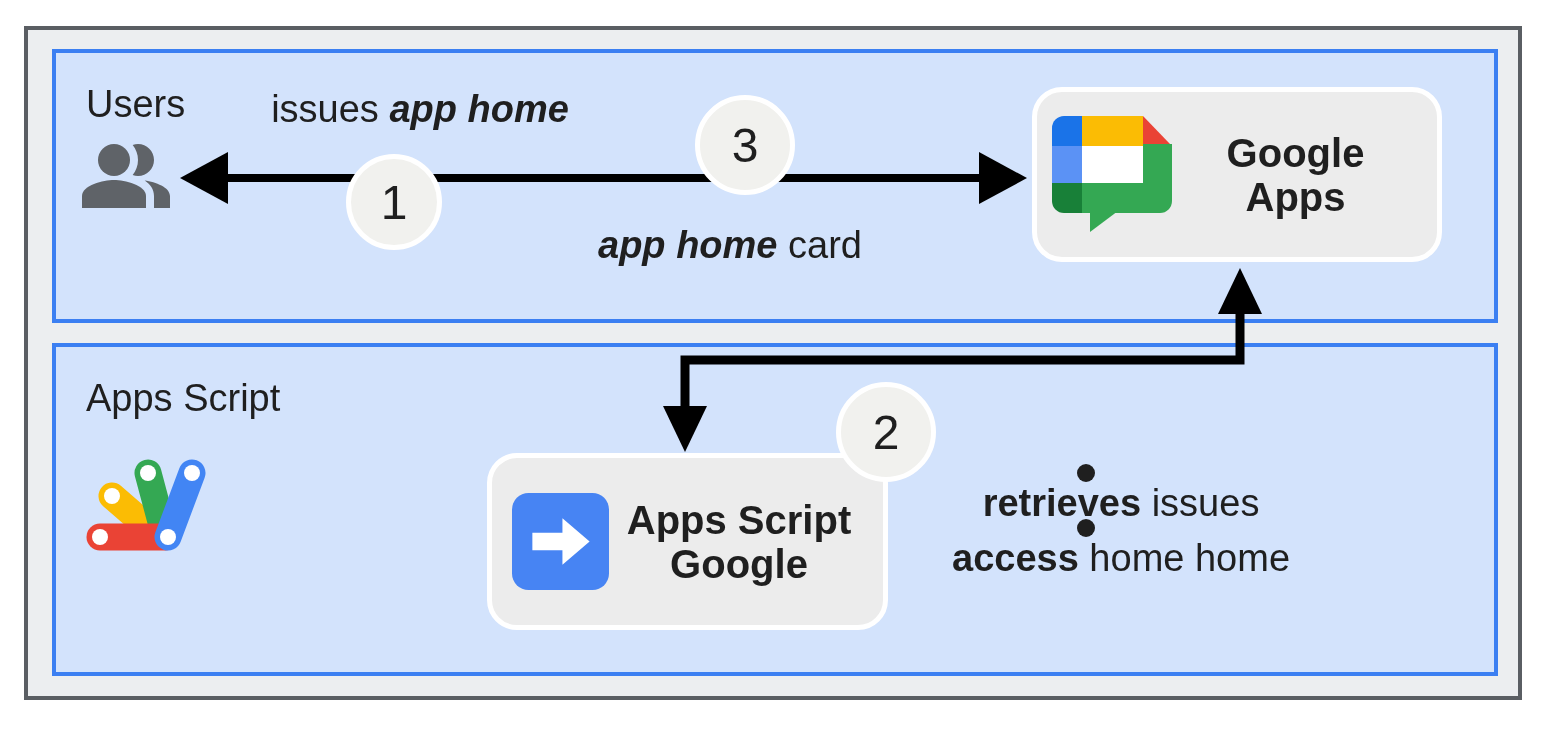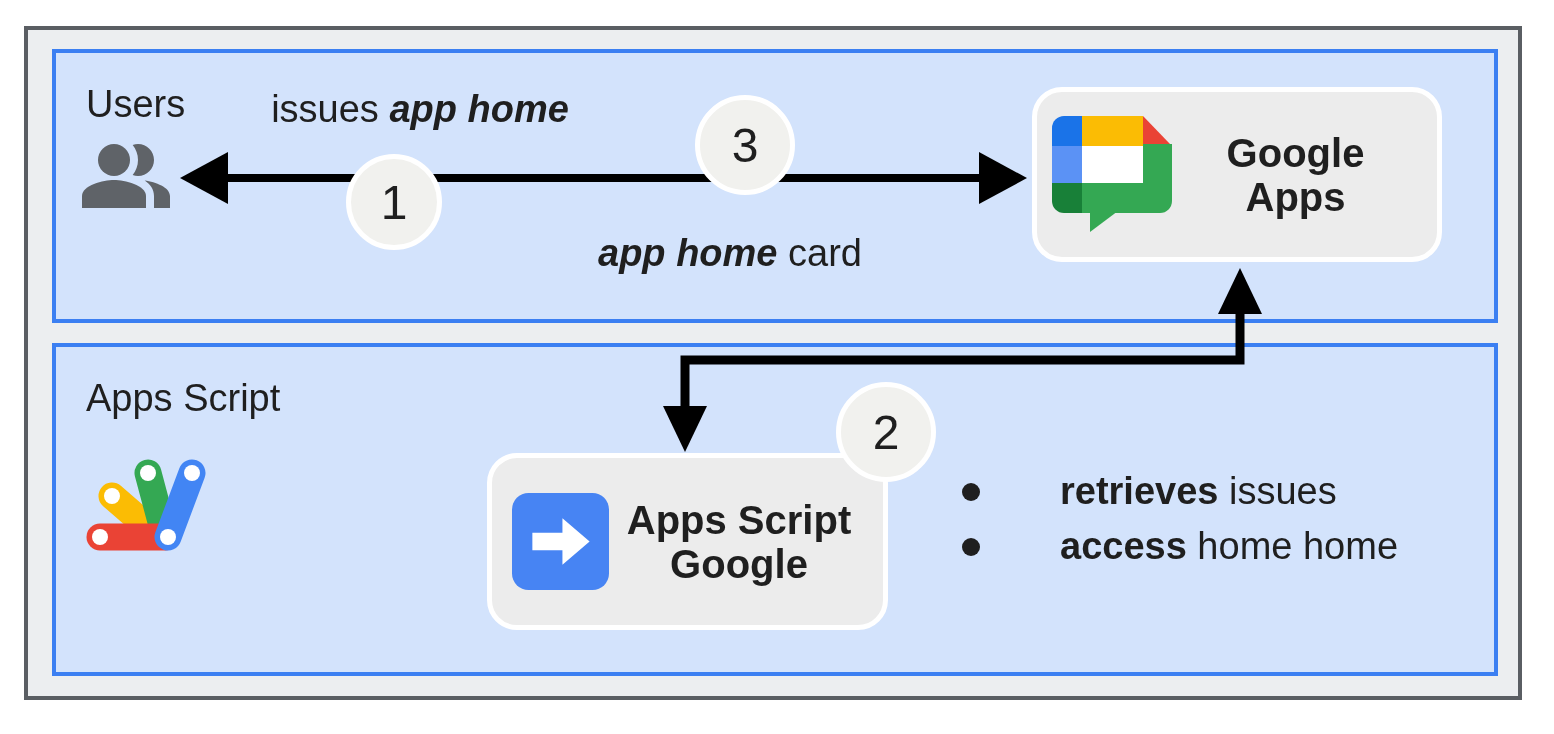--- a/index.html
+++ b/index.html
@@ -30,21 +30,21 @@
   .lbl-apps{left:86px; top:378px;}
 
   .arrow-layer{position:absolute; left:0; top:0; width:1554px; height:734px; z-index:2; pointer-events:none;}
   .arrow-stroke{stroke:var(--arrow); fill:none;}
   .arrow-head{fill:var(--arrow); stroke:none;}
 
   .flow-label{position:absolute; font-size:38px; line-height:1.15; text-align:center;
               color:var(--text); z-index:3; white-space:nowrap;}
   .flow-label b{font-weight:700;font-style:italic;}
   .lbl-access{left:250px; top:88px; width:340px;}
-  .lbl-homecard{left:560px; top:232px; width:340px;}
+  .lbl-homecard{left:560px; top:224px; width:340px;}
 
   .card{position:absolute; background:var(--card-fill); border:5px solid var(--card-border);
         border-radius:30px; display:flex; align-items:center; z-index:3;}
   .card-chat{left:1032px; top:87px; width:410px; height:175px; padding:0 18px 0 15px;}
   .card-project{left:487px; top:453px; width:401px; height:177px; padding:0 14px 0 20px;}
   .card-title{flex:1; text-align:center; font-weight:700; font-size:40px; line-height:1.1; color:var(--text);}
   .chat-logo{width:120px; height:117px; flex:0 0 auto;}
   .project-icon{width:97px; height:97px; flex:0 0 auto;}
 
   .badge{position:absolute; background:var(--badge-fill); border:5px solid #ffffff;
@@ -52,21 +52,21 @@
          font-size:48px; color:var(--text); z-index:4;}
   .badge-1{left:346px; top:154px; width:96px; height:96px;}
   .badge-3{left:695px; top:95px;  width:100px; height:100px;}
   .badge-2{left:836px; top:382px; width:100px; height:100px;}
 
   .users-icon{position:absolute; left:78px; top:128px; width:96px; height:96px; z-index:3;}
   .users-icon path, .users-icon circle{fill:var(--icon-gray);}
   .apps-logo{position:absolute; left:85px; top:458px; width:124px; height:96px; z-index:3;}
 
   .bullets{position:absolute; left:952px; top:464px; z-index:3;}
-  .bullet-row{display:flex; align-items:center; height:55px;}
+  .bullet-row{display:flex; align-items:center; height:55px;flex-direction:column;}
   .bullet-dot{width:18px; height:18px; border-radius:50%; background:var(--text);
               margin-left:10px; margin-right:80px; flex:0 0 auto;}
   .bullet-text{font-size:38px; white-space:nowrap; color:var(--text);}
   .bullet-text b{font-weight:700;}
 
   
   .gc-tl{fill:var(--g-blue-dark);} .gc-left{fill:var(--g-blue-light);}
   .gc-bl{fill:var(--g-green-dark);} .gc-top{fill:var(--g-yellow);}
   .gc-fold{fill:var(--g-red);} .gc-green{fill:var(--g-green);} .gc-white{fill:#ffffff;}
   

